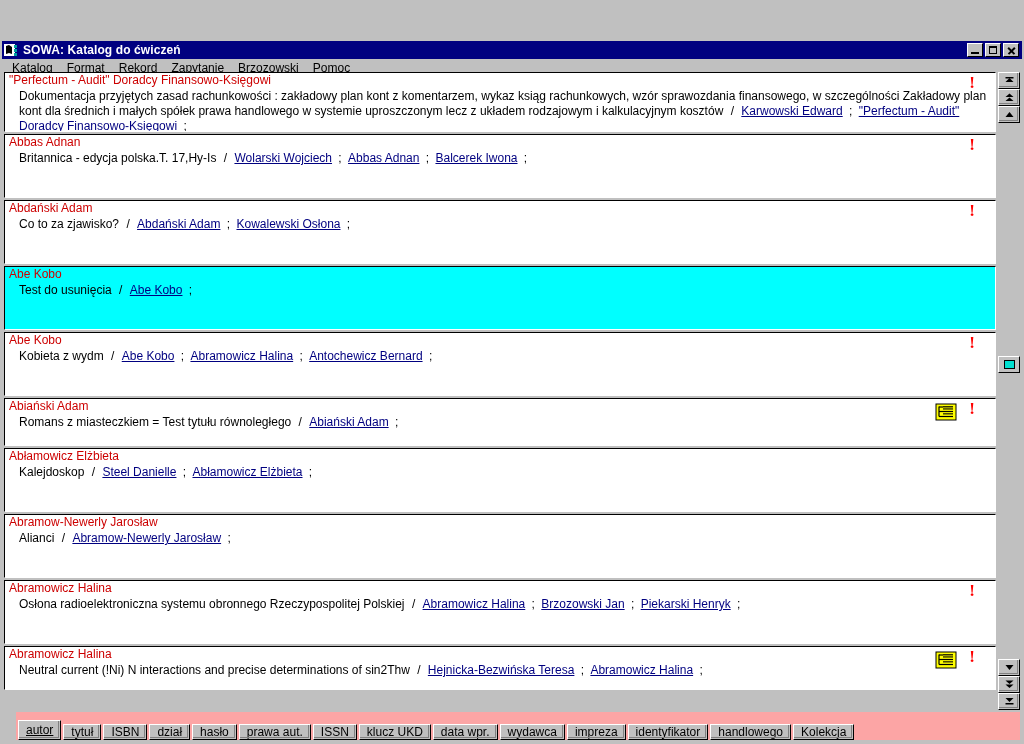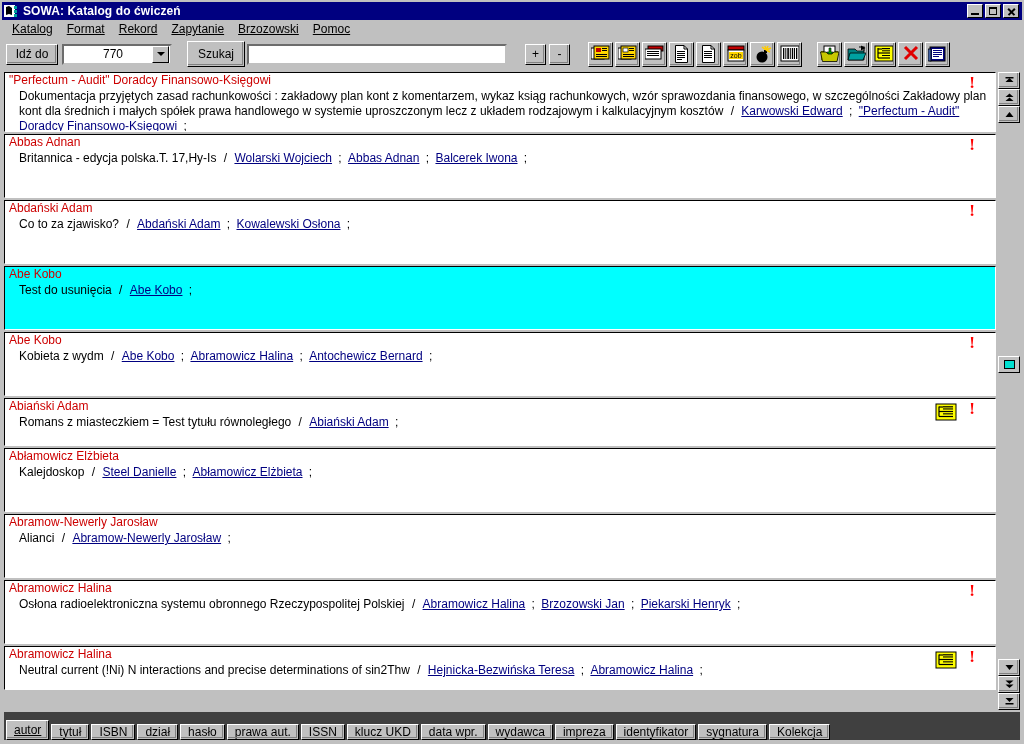--- a/index.html
+++ b/index.html
@@ -9,21 +9,21 @@
     font-family:"Liberation Sans","DejaVu Sans",sans-serif;
     font-size:12px;
     -webkit-font-smoothing:none;
   }
   .app{position:relative;width:1024px;height:744px;background:#c0c0c0;
        border:2px solid #c0c0c0;box-sizing:border-box;}
 
   
   .titlebar{
     height:18px;background:#000080;display:flex;align-items:center;
-    padding:0 2px;color:#fff;
+    padding:0 2px;color:#fff;margin-top:39px;
   }
   .title-icon{width:16px;height:14px;margin-right:3px;position:relative;flex:0 0 auto;}
   .title-text{font-size:12px;font-weight:bold;color:#fff;white-space:nowrap;
               letter-spacing:0.1px;flex:1 1 auto;}
   .title-btns{display:flex;gap:2px;align-items:center;padding-right:1px;}
   .tbtn{width:16px;height:14px;background:#c0c0c0;
         border-top:1px solid #fff;border-left:1px solid #fff;
         border-right:1px solid #000;border-bottom:1px solid #000;
         position:relative;box-sizing:border-box;}
   .tbtn i{position:absolute;display:block;}
@@ -97,22 +97,22 @@
   .sbtn:after{content:"";position:absolute;left:0;top:0;right:1px;bottom:1px;
     border-right:1px solid #808080;border-bottom:1px solid #808080;}
   .sbtn svg{position:relative;z-index:2;}
   .thumb{width:22px;height:17px;background:#c0c0c0;box-sizing:border-box;
     border-top:1px solid #fff;border-left:1px solid #fff;
     border-right:1px solid #000;border-bottom:1px solid #000;
     display:flex;align-items:center;justify-content:center;position:relative;}
   .thumb i{width:9px;height:7px;background:#00e0d0;border:1px solid #000;display:block;}
 
   
-  .tabbar{position:absolute;left:2px;right:2px;bottom:2px;height:28px;
-          background:#404040;display:flex;align-items:flex-end;padding-left:2px;}
+  .tabbar{position:absolute;left:14px;right:2px;bottom:2px;height:28px;
+          background:#fca5a5;display:flex;align-items:flex-end;padding-left:2px;}
   .tab{height:16px;background:#c0c0c0;margin-right:2px;box-sizing:border-box;
        border-top:1px solid #fff;border-left:1px solid #fff;
        border-right:1px solid #000;border-bottom:1px solid #000;
        display:flex;align-items:center;justify-content:center;
        font-size:12px;color:#000;padding:0 7px;white-space:nowrap;position:relative;}
   .tab:after{content:"";position:absolute;left:0;top:0;right:1px;bottom:1px;
      border-right:1px solid #808080;border-bottom:1px solid #808080;}
   .tab.active{height:20px;}
   .tab.active .lbl{text-decoration:underline;}
   .tabfill{flex:1;height:18px;}
@@ -489,21 +489,21 @@
       <div class="tab">
         <span class="lbl">wydawca</span>
       </div>
       <div class="tab">
         <span class="lbl">impreza</span>
       </div>
       <div class="tab">
         <span class="lbl">identyfikator</span>
       </div>
       <div class="tab">
-        <span class="lbl">sygnatura</span>
+        <span class="lbl">handlowego</span>
       </div>
       <div class="tab">
         <span class="lbl">Kolekcja</span>
       </div>
       <div class="tabfill"></div>
     </div>
 
 </div>
 
 </body></html>

